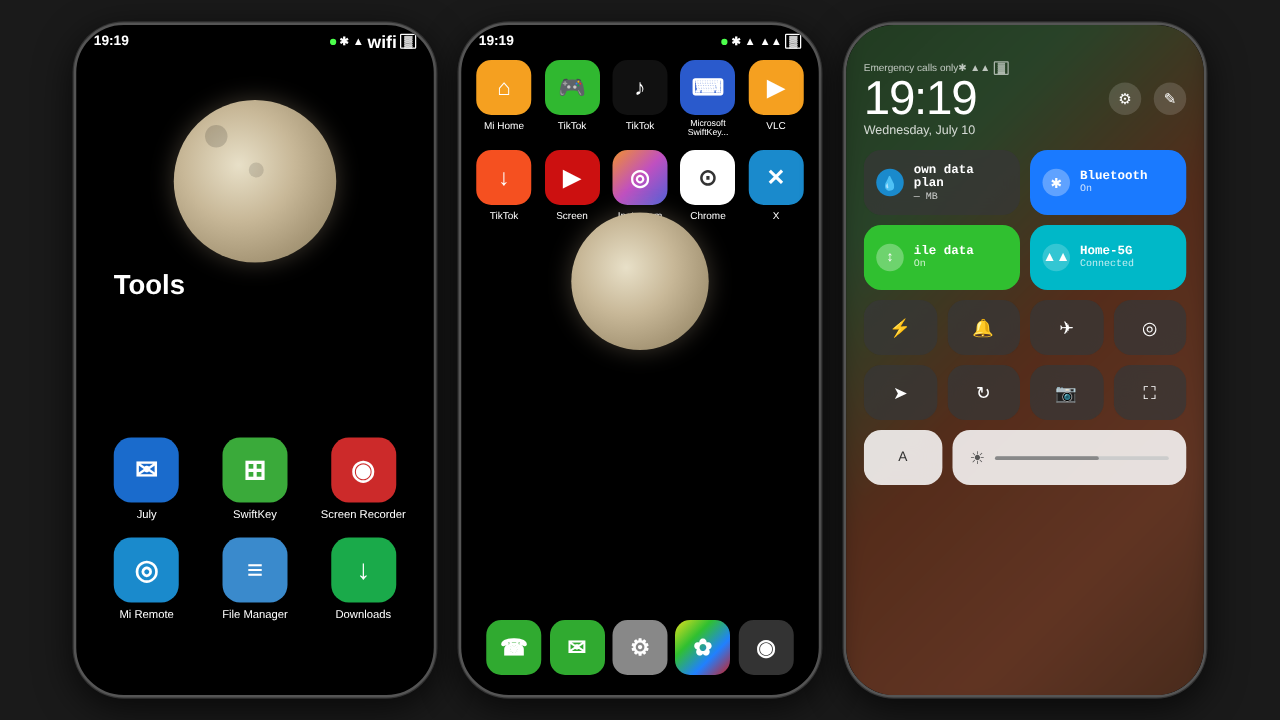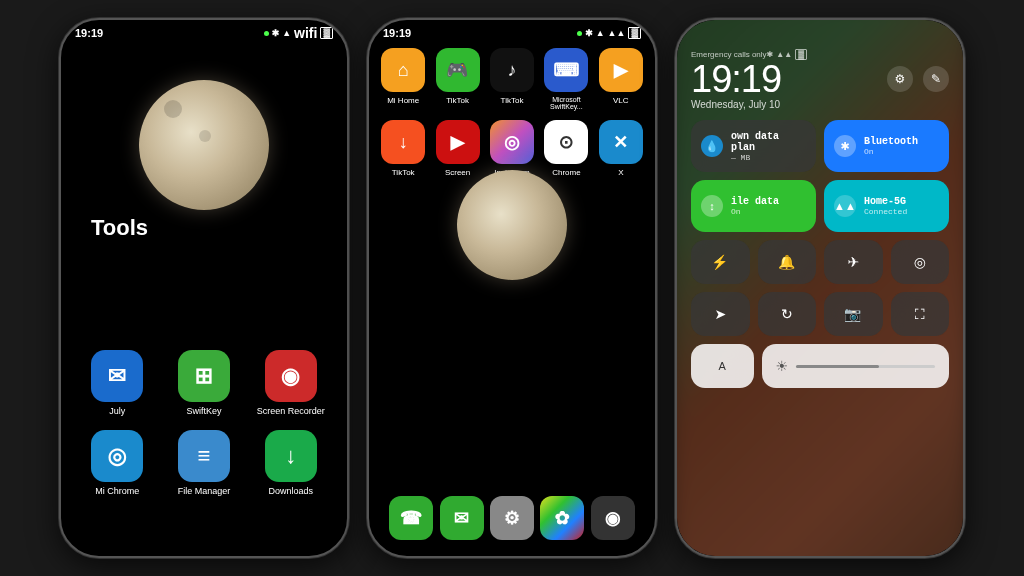--- a/index.html
+++ b/index.html
@@ -359,21 +359,21 @@
         <div class="app-icon-img" style="background:#3aaa3a;">⊞</div>
         <span class="app-icon-label">SwiftKey</span>
       </div>
       <div class="app-icon">
         <div class="app-icon-img" style="background:#cc2a2a;">◉</div>
         <span class="app-icon-label">Screen Recorder</span>
       </div>
 
       <div class="app-icon">
         <div class="app-icon-img" style="background:#1a8acc;">◎</div>
-        <span class="app-icon-label">Mi Chrome</span>
+        <span class="app-icon-label">Mi Remote</span>
       </div>
       <div class="app-icon">
         <div class="app-icon-img" style="background:#3a8acc;">≡</div>
         <span class="app-icon-label">File Manager</span>
       </div>
       <div class="app-icon">
         <div class="app-icon-img" style="background:#1aaa4a;">↓</div>
         <span class="app-icon-label">Downloads</span>
       </div>
     </div>

